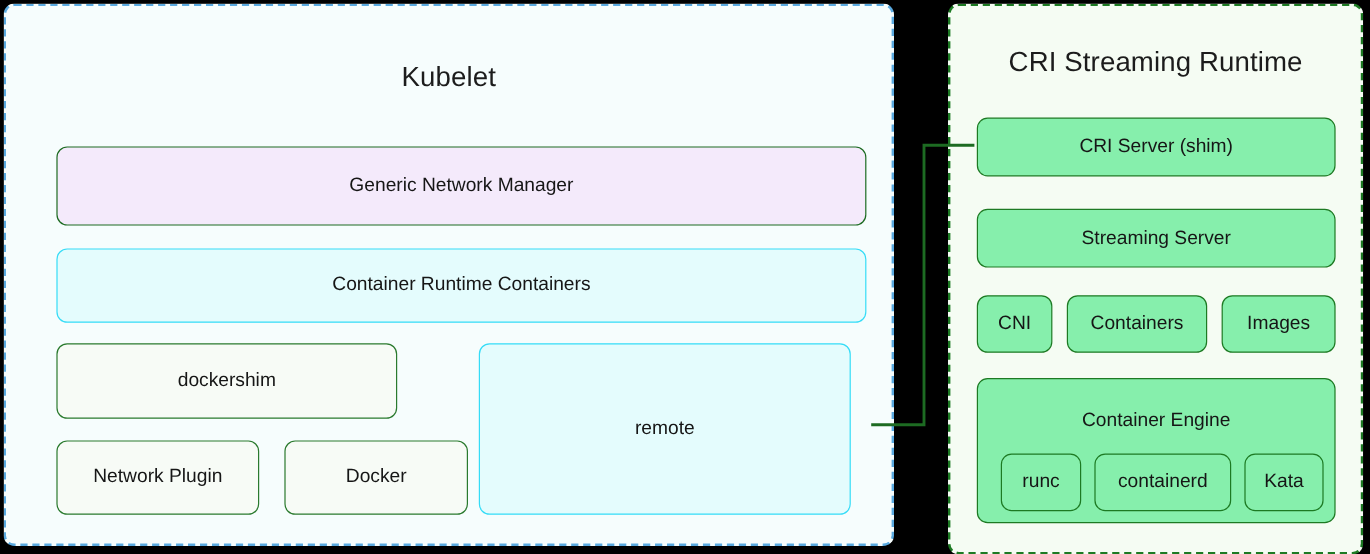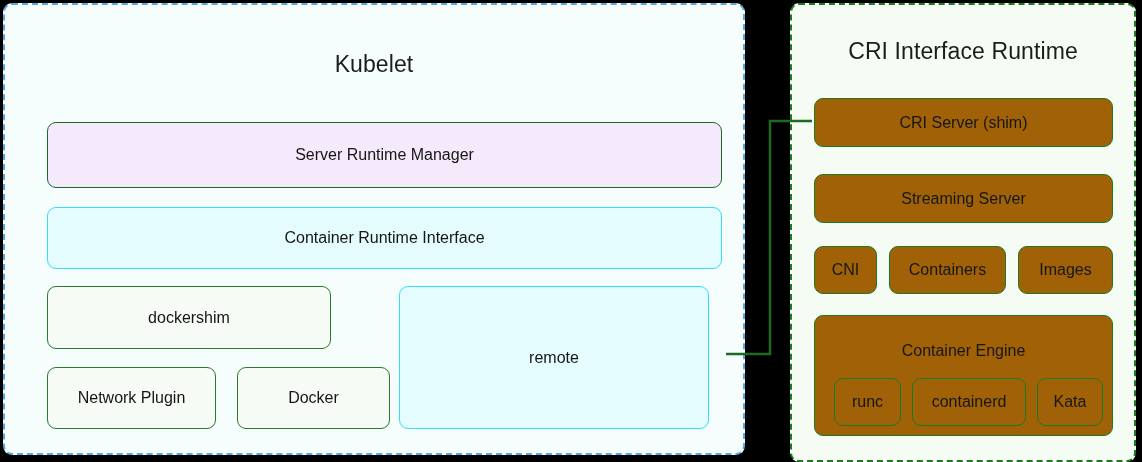--- a/index.html
+++ b/index.html
@@ -70,21 +70,21 @@
   }
 
   
   .n-green {
     border: 1.6px solid #2a7a2e;
     background: #f7fbf6;
   }
   
   .n-green-white {
     border: 1.6px solid #1d7a23;
-    background: #a16207;
+    background: #86efac;
   }
   
   .n-lavender {
     border: 1.6px solid #1d6b22;
     background: #f4eafb;
   }
   
   .n-cyan {
     border: 1.6px solid #35dcf7;
     background: #e4fcfd;
@@ -125,35 +125,35 @@
   }
 </style>
 </head>
 <body>
 
 <div id="diagram">
 
   <div class="panel panel-kubelet">
     <div class="panel-title">Kubelet</div>
 
-    <div class="node n-lavender b-grm">Server Runtime Manager</div>
+    <div class="node n-lavender b-grm">Generic Network Manager</div>
 
-    <div class="node n-cyan b-cri-iface">Container Runtime Interface</div>
+    <div class="node n-cyan b-cri-iface">Container Runtime Containers</div>
 
     <div class="node n-green b-dockershim">dockershim</div>
 
     <div class="node n-green b-netplugin">Network Plugin</div>
 
     <div class="node n-green b-docker">Docker</div>
 
     <div class="node n-cyan b-remote">remote</div>
   </div>
 
   <div class="panel panel-cri">
-    <div class="panel-title">CRI Interface Runtime</div>
+    <div class="panel-title">CRI Streaming Runtime</div>
 
     <div class="node n-green-white b-shim">CRI Server (shim)</div>
 
     <div class="node n-green-white b-streaming">Streaming Server</div>
 
     <div class="node n-green-white b-cni">CNI</div>
 
     <div class="node n-green-white b-containers">Containers</div>
 
     <div class="node n-green-white b-images">Images</div>

